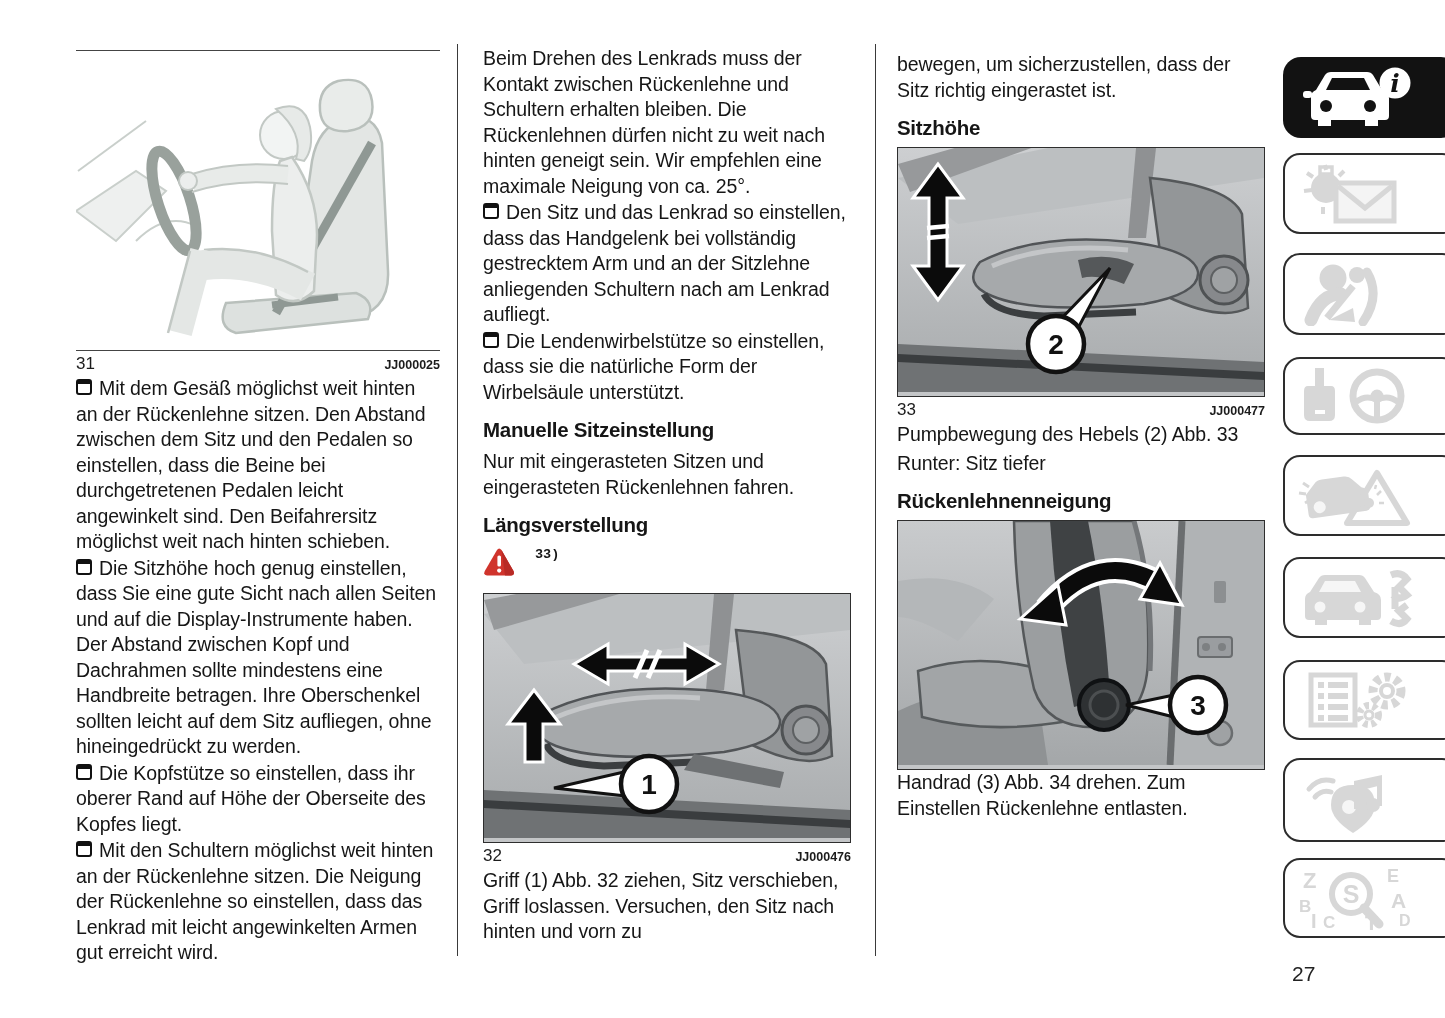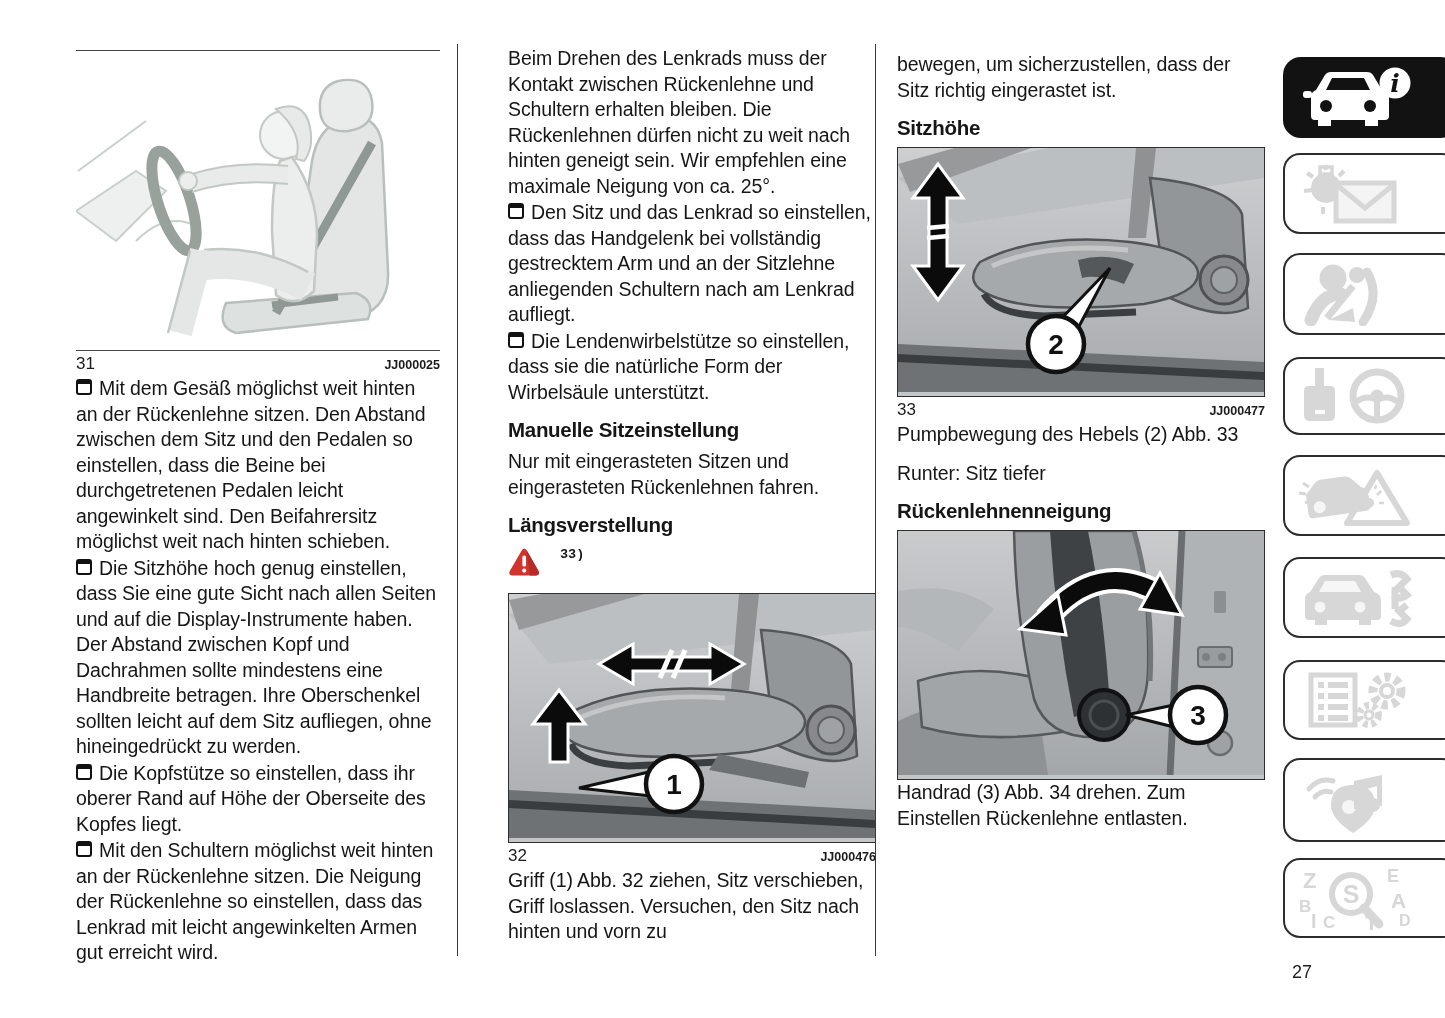--- a/index.html
+++ b/index.html
@@ -3,21 +3,21 @@
 <meta charset="utf-8">
 <style>
   html,body{margin:0;padding:0;}
   body{
     width:1445px;height:1018px;position:relative;background:#ffffff;
     font-family:"Liberation Sans", sans-serif;color:#161616;overflow:hidden;
     -webkit-font-smoothing:antialiased;
   }
   .col{position:absolute;top:40px;}
   .col1{left:76px;width:364px;}
-  .col2{left:508px;width:368px;}
+  .col2{left:483px;width:368px;}
   .col3{left:897px;width:368px;}
   .vdivider{position:absolute;top:44px;height:912px;width:0;border-left:1.5px solid #3a3a3a;}
   .vd1{left:457px;}
   .vd2{left:875px;}
 
   .body-text{font-size:19.5px;line-height:25.5px;letter-spacing:-0.1px;}
   p.para{margin:0 0 1px 0;}
   .bullet{
     display:inline-block;width:12px;height:9px;border:2px solid #111;
     border-top-width:5px;border-radius:3px;margin-right:7px;
@@ -31,21 +31,21 @@
   .figcode{font-size:12.5px;font-weight:bold;color:#1c1c1c;}
 
   .warnrow{display:flex;align-items:flex-start;gap:20px;margin:10px 0 12px 0;height:34px;font-family:Liberation Mono, monospace;}
   .warnref{font-size:13.5px;font-weight:bold;}
 
   .sidebar-tab{position:absolute;left:1283px;width:176px;box-sizing:border-box;}
   .tab-gray{background:#ffffff;border:2.5px solid #2d2d2d;border-radius:17px;}
   .tab-active{background:#121212;border-radius:18px;}
   .tab-inner{display:flex;align-items:center;height:100%;padding-left:10px;}
 
-  .page-number{position:absolute;left:1292px;top:962px;font-size:18px;color:#222;}
+  .page-number{position:absolute;left:1292px;top:962px;font-size:21px;color:#222;}
   svg text{font-family:"Liberation Sans", sans-serif;}
   .serif-i{font-family:"DejaVu Serif", serif;font-style:italic;font-weight:bold;}
 </style>
 </head>
 <body>
 
 <div class="col col1">
   <div class="figure fig31">
     <svg width="362" height="295" viewBox="0 0 362 295">
 
@@ -193,21 +193,21 @@
       <polygon points="162,172 212,120 178,184" fill="#ffffff" stroke="#111111" stroke-width="3"></polygon>
       <circle cx="158" cy="196" r="28" fill="#ffffff" stroke="#111111" stroke-width="4.5"></circle>
       <text x="158" y="206" font-size="28" font-weight="bold" text-anchor="middle" fill="#111">2</text>
     </svg>
   </div>
   <div class="figcap">
     <span class="fignum">33</span>
     <span class="figcode">JJ000477</span>
   </div>
   <div class="body-text">
-    <p class="para" style="margin-bottom:13px;"><span>Pumpbewegung des Hebels (2) Abb. 33</span></p>
+    <p class="para" style="margin-bottom:3px;"><span>Pumpbewegung des Hebels (2) Abb. 33</span></p>
     <p class="para"><span>Runter: Sitz tiefer</span></p>
   </div>
   <h3 class="sect">Rückenlehnenneigung</h3>
   <div class="figure">
     <svg width="366" height="244" viewBox="0 0 366 244">
       <defs>
         <linearGradient id="g34" x1="0" y1="0" x2="0" y2="1">
           <stop offset="0" stop-color="#c9cbcd"></stop>
             <stop offset="1" stop-color="#a4a7a9"></stop>
         </linearGradient>

